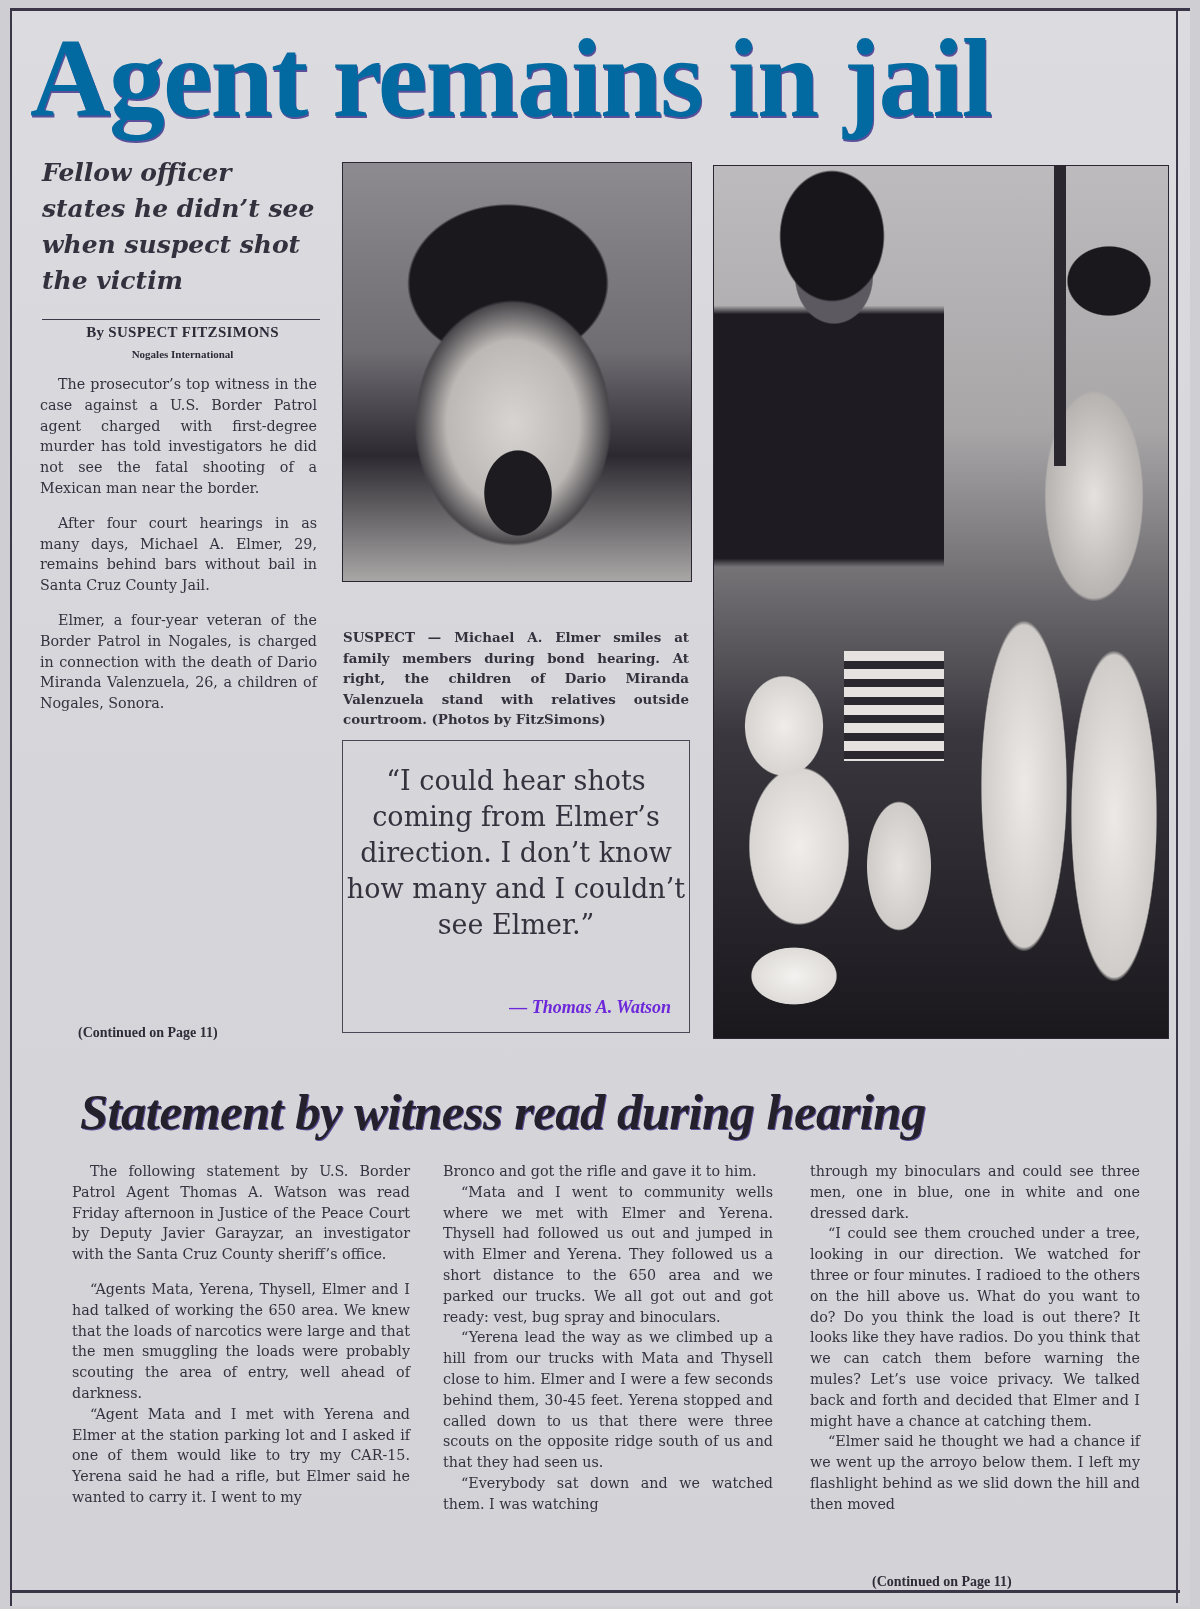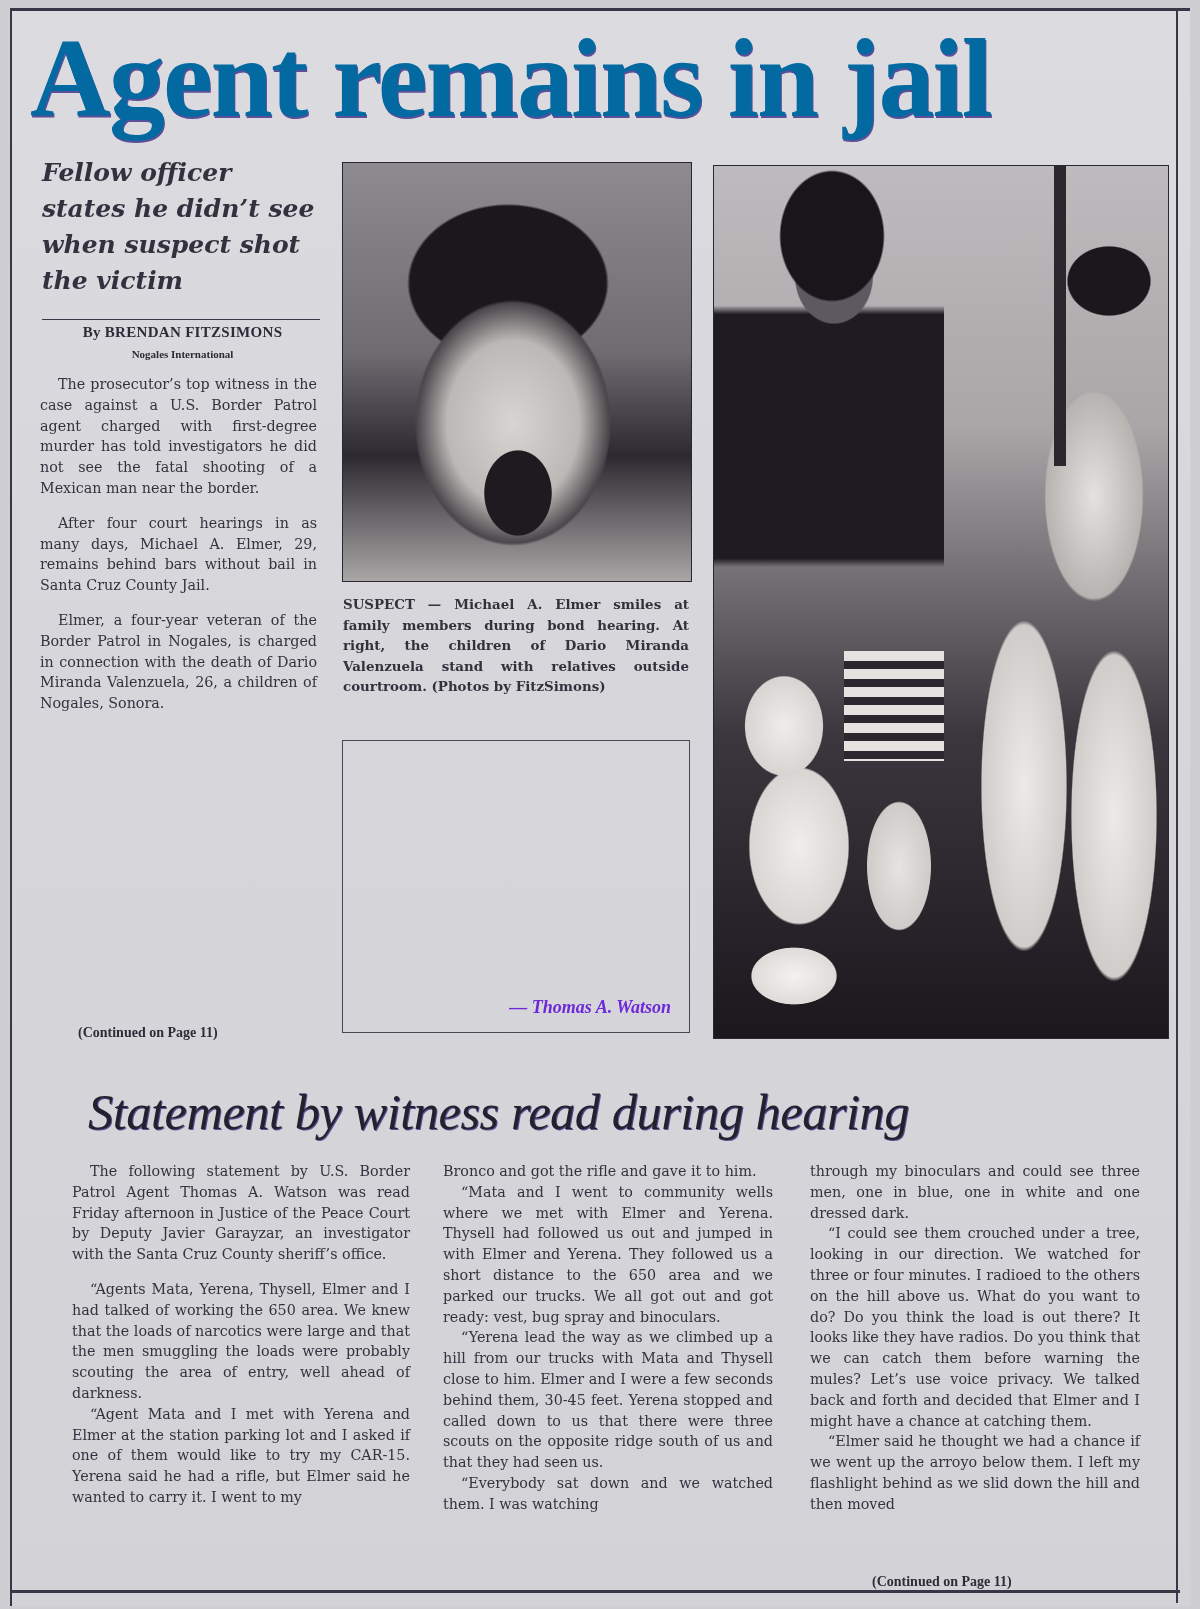--- a/index.html
+++ b/index.html
@@ -84,21 +84,21 @@
         radial-gradient(ellipse 60px 230px at 310px 620px, #ece9e6 0%, #d0ccc9 70%, transparent 72%),
         radial-gradient(ellipse 60px 230px at 400px 650px, #ece9e6 0%, #d0ccc9 70%, transparent 72%),
         radial-gradient(ellipse 60px 40px at 80px 810px, #f4f2f0 0%, #dedbd8 70%, transparent 72%),
         linear-gradient(180deg, #bdbbbd 0%, #a9a6a8 30%, #3a373e 65%, #1a181d 100%);
     }
     .photo-family .door {
       position: absolute; left: 340px; top: 0; width: 12px; height: 300px; background: #2a272e;
     }
 
     .caption {
-      position: absolute; left: 343px; top: 594px; width: 346px;
+      position: absolute; left: 343px; top: 627px; width: 346px;
       font-family: "DejaVu Serif", serif; font-weight: bold;
       font-size: 13.4px; line-height: 20.5px; color: #34313d;
       text-align: justify; margin: 0;
     }
 
     .pullquote {
       position: absolute; left: 342px; top: 740px; width: 348px; height: 293px;
       border: 1px solid #4a4654; box-sizing: border-box;
     }
     .pullquote-text {
@@ -106,55 +106,56 @@
       text-align: center; font-family: "DejaVu Serif", serif;
       font-size: 27px; line-height: 36px; color: #35323e; margin: 0;
     }
     .pullquote-attr {
       position: absolute; right: 18px; top: 256px;
       font-family: "Liberation Serif", serif; font-style: italic; font-weight: bold;
       font-size: 18px; color: #6d28d9;
     }
 
     .headline2 {
-      position: absolute; left: 88px; top: 1082px; width: 1100px;
+      position: absolute; left: 80px; top: 1082px; width: 1100px;
       font-family: "Liberation Serif", "DejaVu Serif", serif;
-      font-style: italic; font-weight: normal; font-size: 50.5px; line-height: 60px;
+      font-style: italic; font-weight: bold; font-size: 50.5px; line-height: 60px;
       color: #24212c; text-shadow: 1px 1px 0 #5b4f9a; margin: 0; letter-spacing: -0.5px;
     }
   </style>
 </head>
 <body>
 
 <div class="page"></div>
 <div class="page-right-rule"></div>
 <div class="page-bottom-rule"></div>
 
 <h1 class="headline">Agent remains in jail</h1>
 
 <h2 class="deck">Fellow officer states he didn’t see when suspect shot the victim</h2>
 <div class="rule-thin" style="left:42px; top:319px; width:278px;"></div>
-<div class="byline">By BRENDAN FITZSIMONS</div>
+<div class="byline">By SUSPECT FITZSIMONS</div>
 <div class="affil">Nogales International</div>
 
 <div class="col-text" style="left:40px; top:374px; width:277px;">
   <p>The prosecutor’s top witness in the case against a U.S. Border Patrol agent charged with first-degree murder has told investigators he did not see the fatal shooting of a Mexican man near the border.</p>
   <p>After four court hearings in as many days, Michael A. Elmer, 29, remains behind bars without bail in Santa Cruz County Jail.</p>
   <p>Elmer, a four-year veteran of the Border Patrol in Nogales, is charged in connection with the death of Dario Miranda Valenzuela, 26, a children of Nogales, Sonora.</p>
 </div>
 <div class="continued" style="left:78px; top:1025px;">(Continued on Page 11)</div>
 
 <div class="photo photo-suspect" title="Photo of Michael A. Elmer"></div>
 <div class="photo photo-family" title="Photo of the children of Dario Miranda Valenzuela with relatives">
   <div class="door"></div>
 </div>
 
 <p class="caption">SUSPECT — Michael A. Elmer smiles at family members during bond hearing. At right, the children of Dario Miranda Valenzuela stand with relatives outside courtroom. (Photos by FitzSimons)</p>
 
 <div class="pullquote">
+  <p class="pullquote-text">“I could hear shots coming from Elmer’s direction. I don’t know how many and I couldn’t see Elmer.”</p>
   <div class="pullquote-attr">— Thomas A. Watson</div>
 </div>
 
 <h2 class="headline2">Statement by witness read during hearing</h2>
 
 <div class="col-text" style="left:72px; top:1161px; width:338px;">
   <p style="margin-bottom:14px;">The following statement by U.S. Border Patrol Agent Thomas A. Watson was read Friday afternoon in Justice of the Peace Court by Deputy Javier Garayzar, an investigator with the Santa Cruz County sheriff’s office.</p>
   <p style="margin:0;">“Agents Mata, Yerena, Thysell, Elmer and I had talked of working the 650 area. We knew that the loads of narcotics were large and that the men smuggling the loads were probably scouting the area of entry, well ahead of darkness.</p>
   <p style="margin:0;">“Agent Mata and I met with Yerena and Elmer at the station parking lot and I asked if one of them would like to try my CAR-15. Yerena said he had a rifle, but Elmer said he wanted to carry it. I went to my</p>
 </div>

